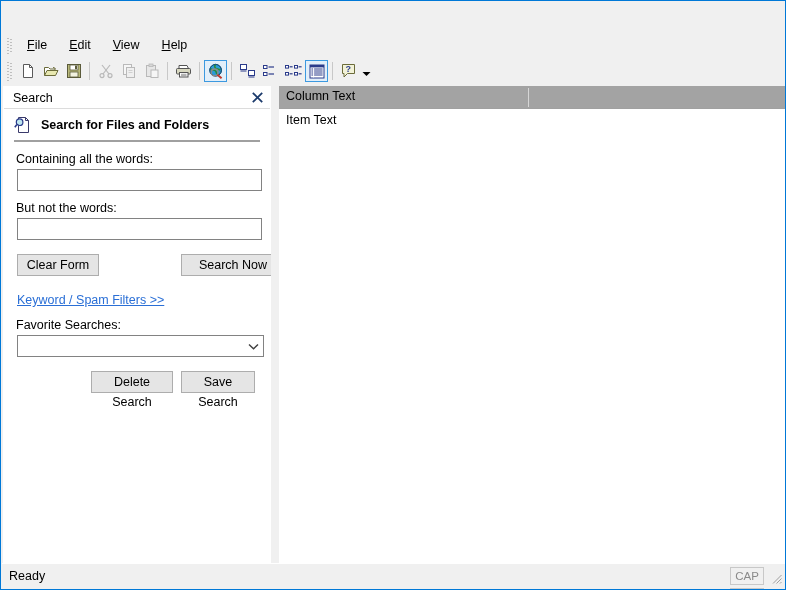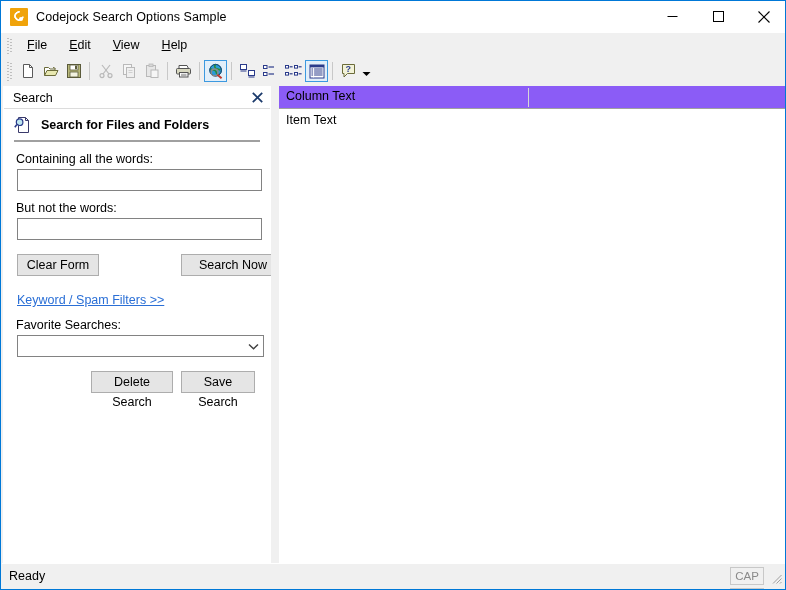--- a/index.html
+++ b/index.html
@@ -320,21 +320,21 @@
     position: absolute;
     left: 278px; top: 85px;
     width: 506px;
     height: 478px;
     background: #ffffff;
     box-sizing: border-box;
   }
   .lv-header {
     position: relative;
     height: 22px;
-    background: #8b5cf6;
+    background: #a3a3a3;
     border-bottom: 1px solid #a0a0a0;
   }
   .lv-col {
     position: absolute;
     top: 0;
     height: 21px;
     font-size: 12.5px;
     color: #000;
     padding-top: 3px;
     box-sizing: border-box;
@@ -396,42 +396,20 @@
     bottom: 3px;
     width: 14px;
     height: 14px;
   }
 </style>
 </head>
 <body>
 
 <div id="app">
 
-  <div class="titlebar">
-    <div class="app-icon"></div>
-    <div class="title-text">Codejock Search Options Sample</div>
-    <div class="win-buttons">
-      <div class="win-btn">
-        <svg width="11" height="11" viewBox="0 0 11 11">
-            <line x1="0.5" y1="5.5" x2="10.5" y2="5.5" stroke="#000" stroke-width="1"></line>
-          </svg>
-      </div>
-      <div class="win-btn">
-        <svg width="11" height="11" viewBox="0 0 11 11">
-            <rect x="0.5" y="0.5" width="10" height="10" fill="none" stroke="#000" stroke-width="1"></rect>
-          </svg>
-      </div>
-      <div class="win-btn">
-        <svg width="12" height="12" viewBox="0 0 12 12">
-            <line x1="0.5" y1="0.5" x2="11.5" y2="11.5" stroke="#000" stroke-width="1.1"></line>
-            <line x1="11.5" y1="0.5" x2="0.5" y2="11.5" stroke="#000" stroke-width="1.1"></line>
-          </svg>
-      </div>
-    </div>
-  </div>
 
   <div class="menubar">
     <div class="gripper"></div>
     <div class="menu-item"><u>F</u><span>ile</span></div>
     <div class="menu-item"><u>E</u><span>dit</span></div>
     <div class="menu-item"><u>V</u><span>iew</span></div>
     <div class="menu-item"><u>H</u><span>elp</span></div>
   </div>
 
   <div class="toolbar">

